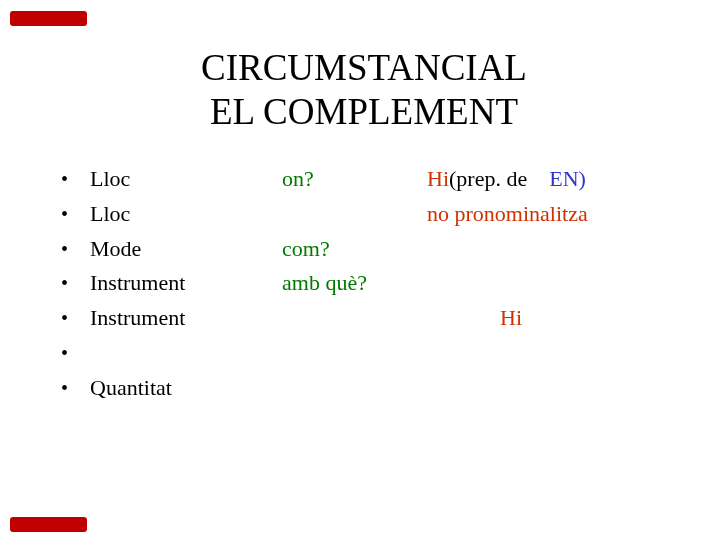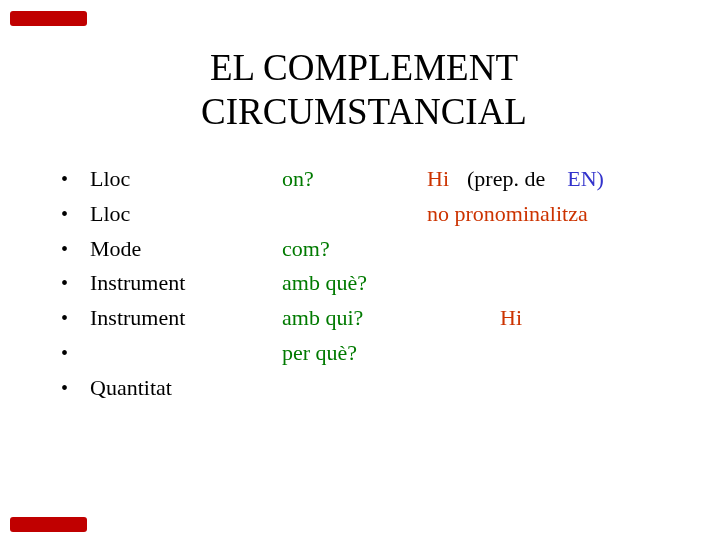--- a/index.html
+++ b/index.html
@@ -52,33 +52,33 @@
   }
   .row > span { position: absolute; top: 0; }
   .bullet   { left: 61px; font-size: 20px; }
   .label    { left: 90px; }
   .question { left: 282px; color: var(--question_green, #007a00); }
   .note     { left: 427px; }
   .note-hi-2 { left: 500px; }
   .red-text  { color: var(--note_red, #cc3300); }
   .blue-text { color: var(--prep_blue, #3333cc); }
   .black-text{ color: var(--text_black, #000000); }
-  .prep-gap  { margin-left: 18px; }
+  .prep-gap  { }
   .en-gap    { margin-left: 22px; }
 </style>
 </head>
 <body>
 
 <div class="slide">
 
   <div class="accent-bar top"></div>
 
   <div class="title">
+    <div>CIRCUMSTANCIAL</div>
     <div>EL COMPLEMENT</div>
-    <div>CIRCUMSTANCIAL</div>
   </div>
 
   <div class="body-list">
 
     <div class="row">
       <span class="bullet">•</span>
       <span class="label">Lloc</span>
       <span class="question">on?</span>
       <span class="note"><span class="red-text">Hi</span><span class="black-text prep-gap">(prep. de</span><span class="blue-text en-gap">EN)</span></span>
     </div>
@@ -97,27 +97,25 @@
 
     <div class="row">
       <span class="bullet">•</span>
       <span class="label">Instrument</span>
       <span class="question">amb què?</span>
     </div>
 
     <div class="row">
       <span class="bullet">•</span>
       <span class="label">Instrument</span>
-      <span class="question">amb qui?</span>
       <span class="note-hi-2 red-text">Hi</span>
     </div>
 
     <div class="row">
       <span class="bullet">•</span>
-      <span class="question">per què?</span>
     </div>
 
     <div class="row">
       <span class="bullet">•</span>
       <span class="label">Quantitat</span>
     </div>
 
   </div>
 
   <div class="accent-bar bottom"></div>

